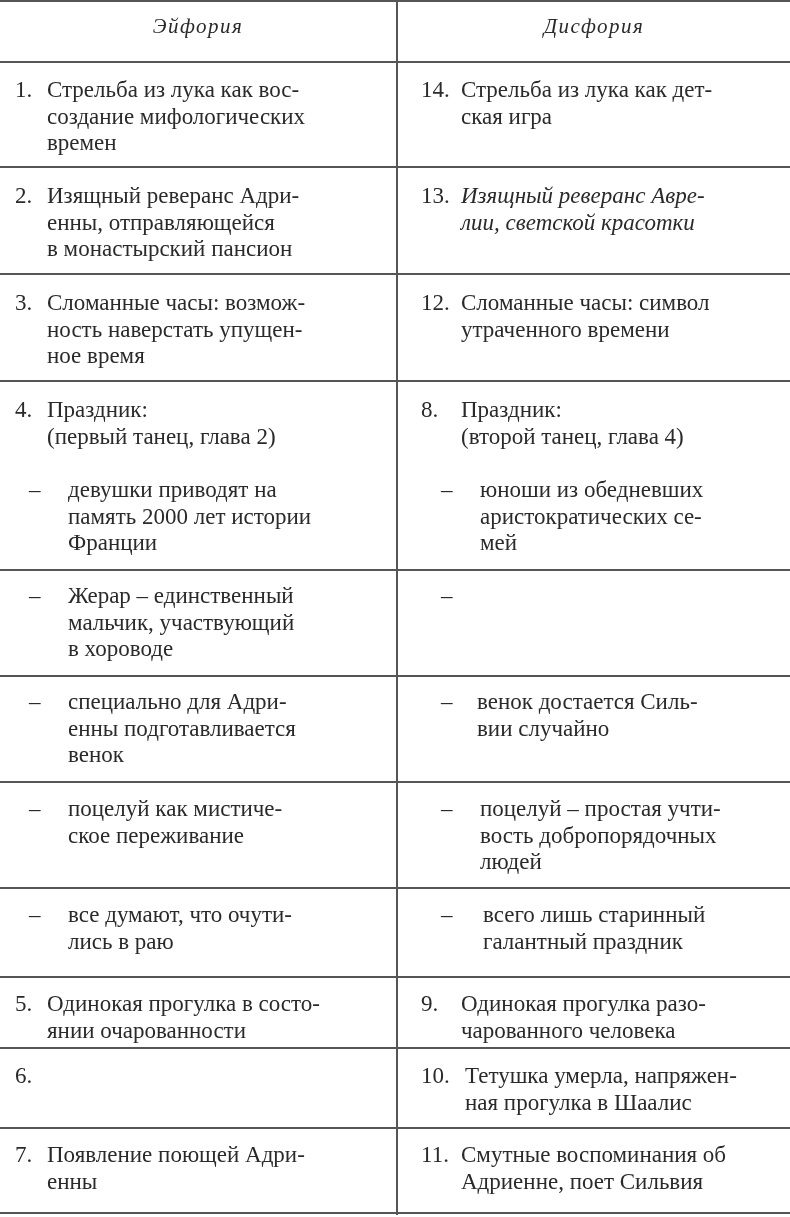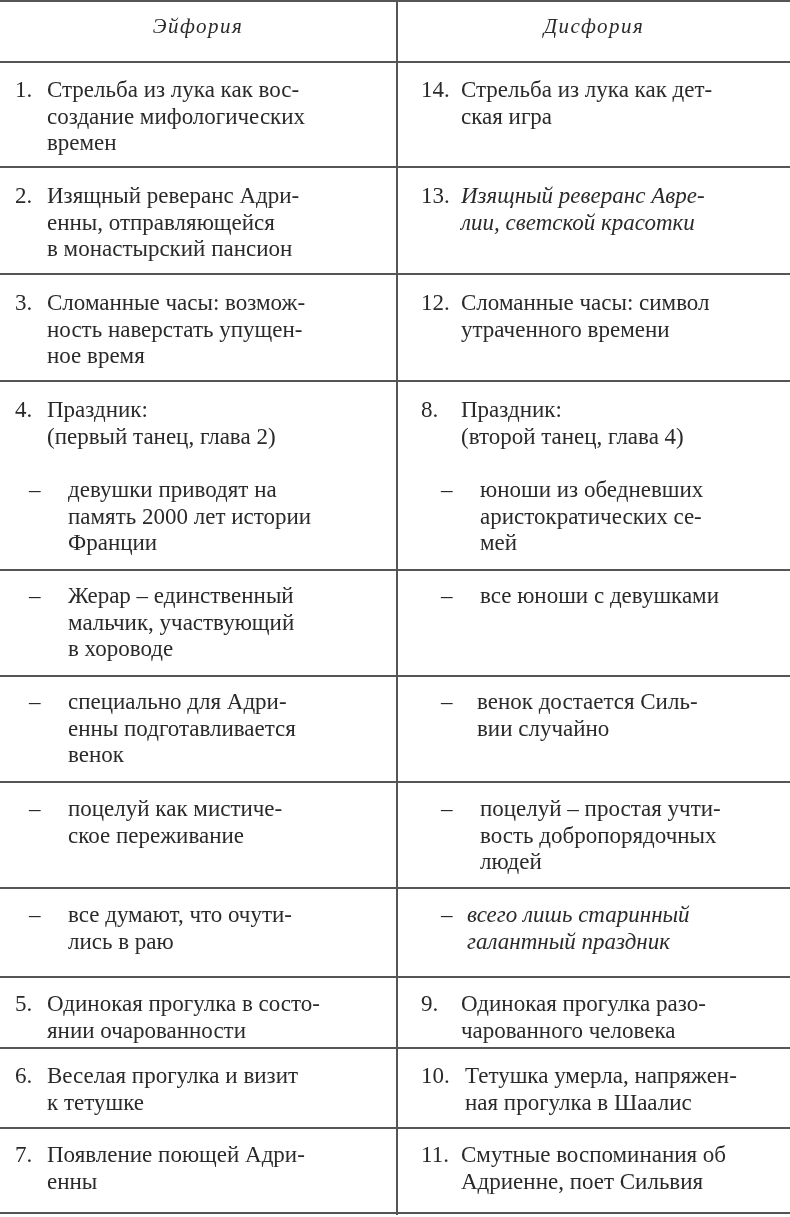--- a/index.html
+++ b/index.html
@@ -93,21 +93,20 @@
   </div>
 
   <div class="cell" style="left:29px;top:583px;width:360px;height:88px;">
     <span class="dash">–</span>
     <span class="txt" style="left:39px;">Жерар – единственный
 мальчик, участвующий
 в хороводе</span>
   </div>
   <div class="cell" style="left:441px;top:583px;width:345px;height:88px;">
     <span class="dash">–</span>
-    <span class="txt" style="left:39px;">все юноши с девушками</span>
   </div>
 
   <div class="cell" style="left:29px;top:689px;width:360px;height:88px;">
     <span class="dash">–</span>
     <span class="txt" style="left:39px;">специально для Адри-
 енны подготавливается
 венок</span>
   </div>
   <div class="cell" style="left:441px;top:689px;width:345px;height:88px;">
     <span class="dash">–</span>
@@ -127,39 +126,37 @@
 людей</span>
   </div>
 
   <div class="cell" style="left:29px;top:902px;width:360px;height:70px;">
     <span class="dash">–</span>
     <span class="txt" style="left:39px;">все думают, что очути-
 лись в раю</span>
   </div>
   <div class="cell" style="left:441px;top:902px;width:345px;height:70px;">
     <span class="dash">–</span>
-    <span class="txt" style="left:26px;font-style:italic;">всего лишь старинный
+    <span class="txt" style="left:42px;">всего лишь старинный
 галантный праздник</span>
   </div>
 
   <div class="cell" style="left:15px;top:991px;width:375px;height:52px;">
     <span class="num">5.</span>
     <span class="txt" style="left:32px;">Одинокая прогулка в состо-
 янии очарованности</span>
   </div>
   <div class="cell" style="left:421px;top:991px;width:365px;height:52px;">
     <span class="num">9.</span>
     <span class="txt" style="left:40px;">Одинокая прогулка разо-
 чарованного человека</span>
   </div>
 
   <div class="cell" style="left:15px;top:1063px;width:375px;height:60px;">
     <span class="num">6.</span>
-    <span class="txt" style="left:32px;">Веселая прогулка и визит
-к тетушке</span>
   </div>
   <div class="cell" style="left:421px;top:1063px;width:369px;height:60px;">
     <span class="num">10.</span>
     <span class="txt" style="left:44px;">Тетушка умерла, напряжен-
 ная прогулка в Шаалис</span>
   </div>
 
   <div class="cell" style="left:15px;top:1142px;width:375px;height:66px;">
     <span class="num">7.</span>
     <span class="txt" style="left:32px;">Появление поющей Адри-

